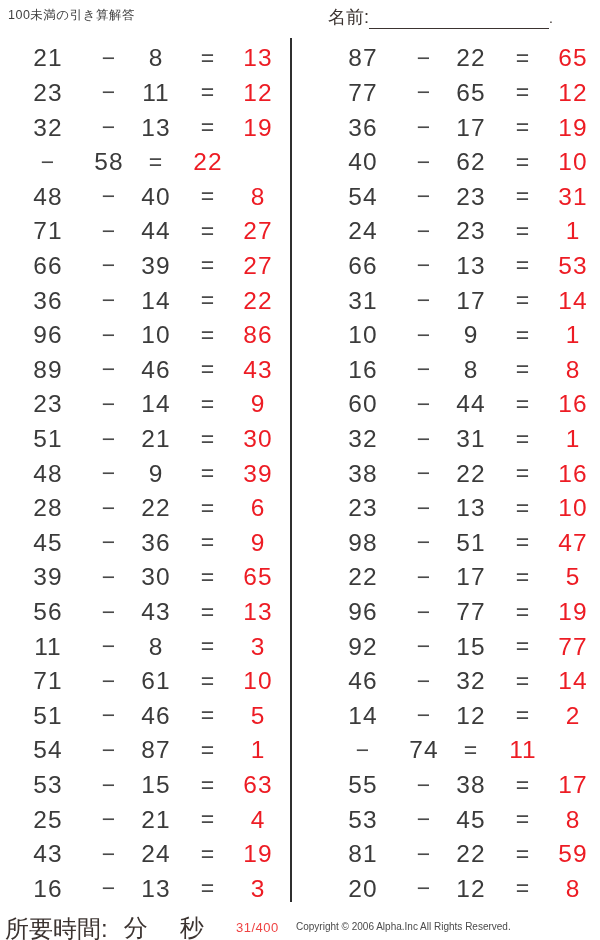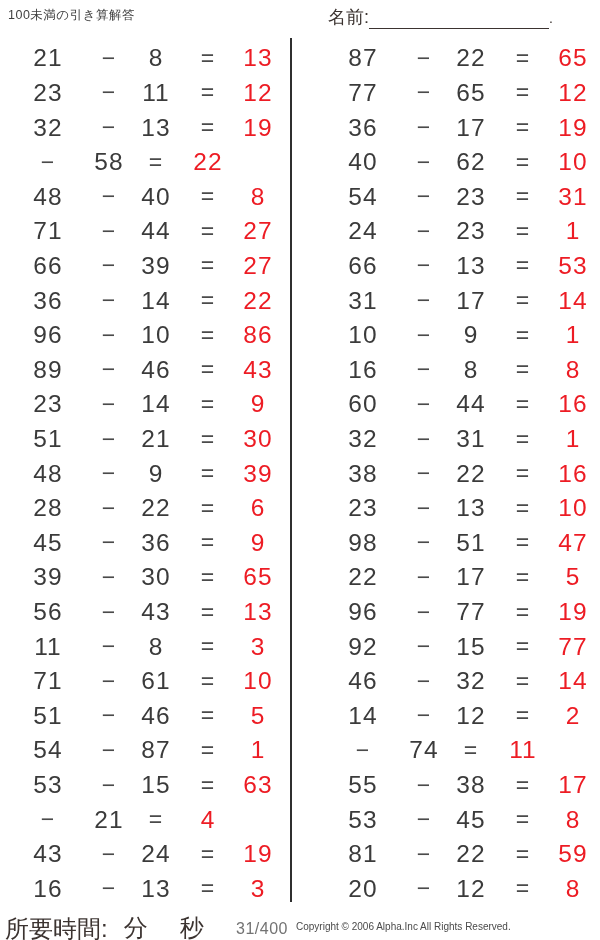--- a/index.html
+++ b/index.html
@@ -52,21 +52,21 @@
     font-size: 24px; color: #3b3330; white-space: nowrap;
   }
   .time-line {
     display: inline-flex; width: 112px; height: 22px;
     border-bottom: 1.5px solid #3b3330;
     justify-content: space-around; align-items: flex-end;
     vertical-align: bottom;
   }
   .footer-page {
     position: absolute; left: 236px; top: 920px;
-    font-size: 16px; color: #737373; letter-spacing: 0.5px;
+    font-size: 13px; color: #ef4444; letter-spacing: 0.5px;
   }
   .footer-copy {
     position: absolute; left: 296px; top: 921px;
     font-size: 10px; color: #4a4a4a;
   }
 </style>
 </head>
 <body>
 
 <div class="title">100未満の引き算解答</div>
@@ -225,20 +225,21 @@
     <span class="ans">1</span>
   </div>
     <div class="prow">
     <span class="minuend">53</span>
     <span class="op">−</span>
     <span class="subtrahend">15</span>
     <span class="eq">=</span>
     <span class="ans">63</span>
   </div>
     <div class="prow">
+    <span class="minuend">25</span>
     <span class="op">−</span>
     <span class="subtrahend">21</span>
     <span class="eq">=</span>
     <span class="ans">4</span>
   </div>
     <div class="prow">
     <span class="minuend">43</span>
     <span class="op">−</span>
     <span class="subtrahend">24</span>
     <span class="eq">=</span>

